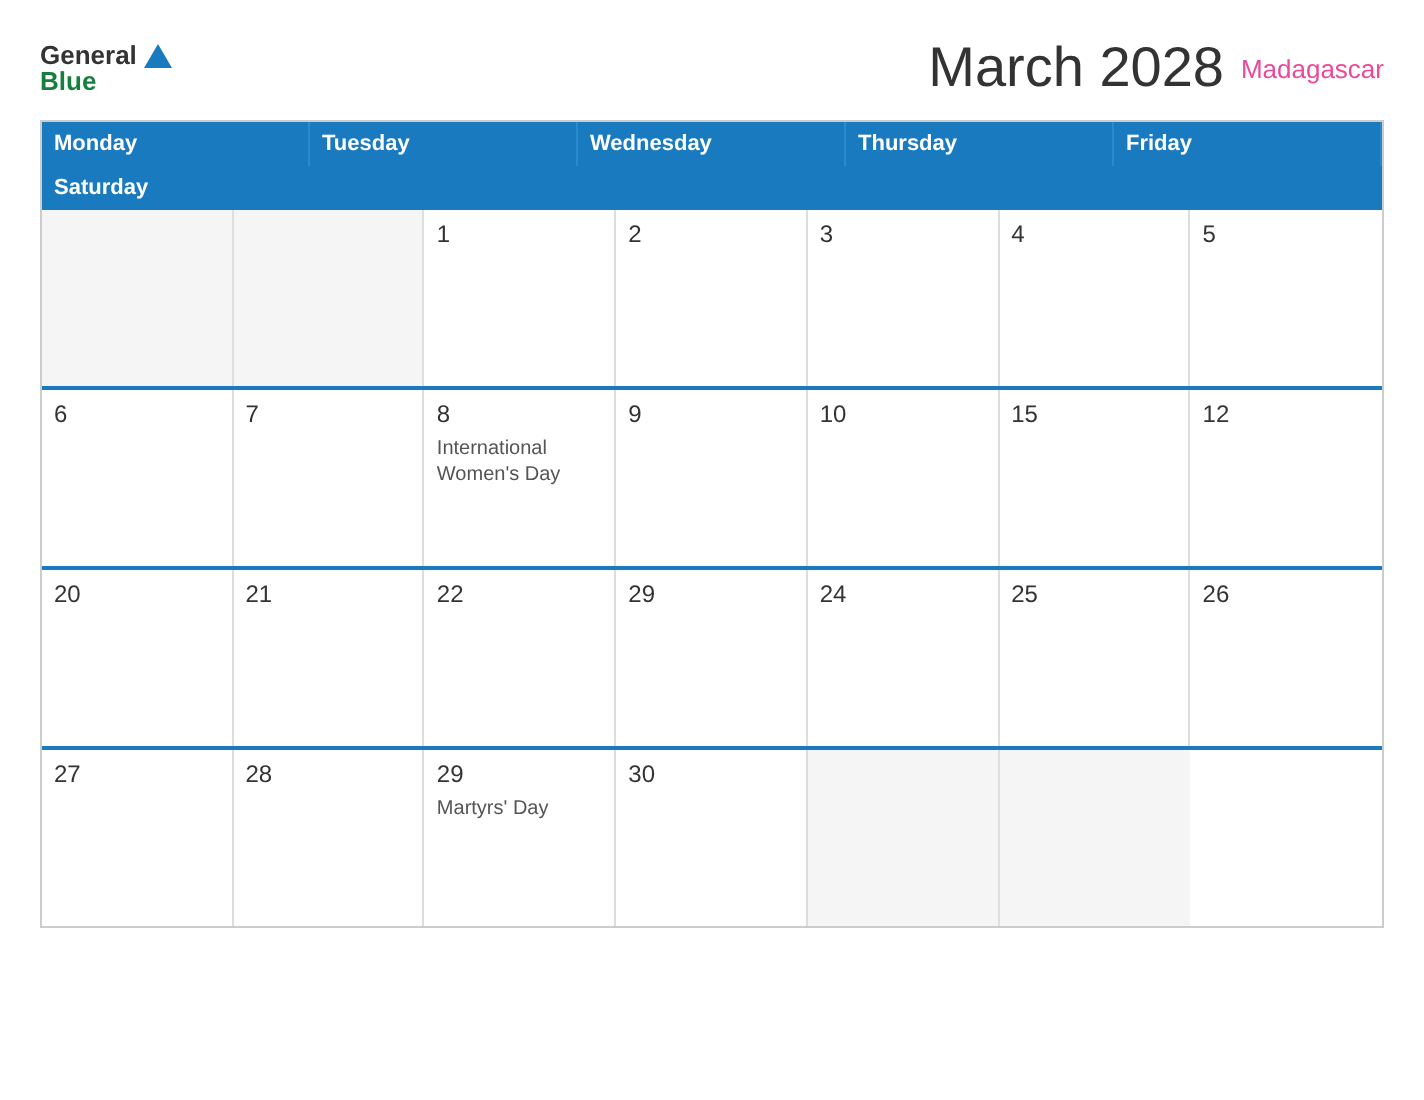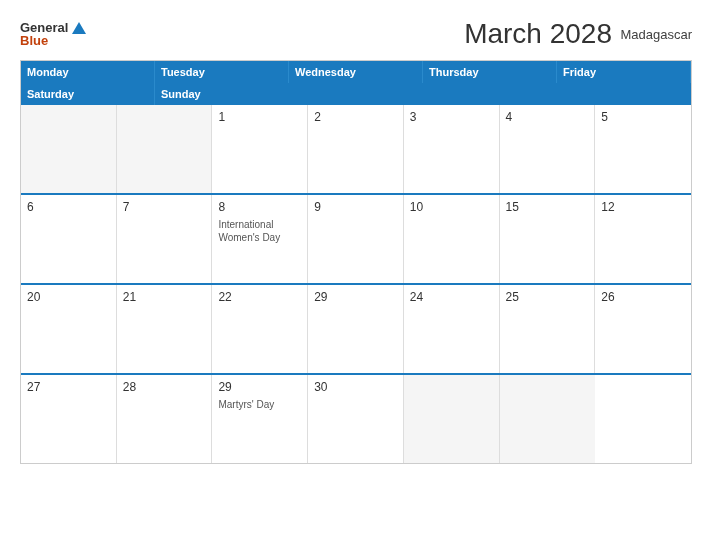--- a/index.html
+++ b/index.html
@@ -30,21 +30,21 @@
       line-height: 1;
     }
     .logo-general {
       font-size: 13px;
       font-weight: bold;
       color: #333;
     }
     .logo-blue {
       font-size: 13px;
       font-weight: bold;
-      color: #c2410c;
+      color: #15803d;
     }
     .logo-row {
       display: flex;
       align-items: center;
       gap: 2px;
     }
     .logo-triangle {
       width: 0;
       height: 0;
       border-left: 7px solid transparent;
@@ -55,21 +55,21 @@
     }
     .title {
       font-size: 28px;
       color: #333;
       font-weight: normal;
       text-align: right;
       flex: 1;
     }
     .country {
       font-size: 13px;
-      color: #404040;
+      color: #ec4899;
       min-width: 80px;
       text-align: right;
     }
     .calendar {
       flex: 1;
       display: flex;
       flex-direction: column;
       border: 1px solid #ccc;
     }
     .calendar-header {
@@ -149,21 +149,20 @@
   </div>
 
   <div class="calendar">
     <div class="calendar-header">
       <div class="col-head">Monday</div>
       <div class="col-head">Tuesday</div>
       <div class="col-head">Wednesday</div>
       <div class="col-head">Thursday</div>
       <div class="col-head">Friday</div>
       <div class="col-head">Saturday</div>
-      <div class="col-head">Sunday</div>
     </div>
     <div class="calendar-body">
 
       <div class="calendar-row">
         <div class="day-cell empty"></div>
         <div class="day-cell empty"></div>
         <div class="day-cell">
             <span class="day-num">1</span>
           </div>
         <div class="day-cell">

